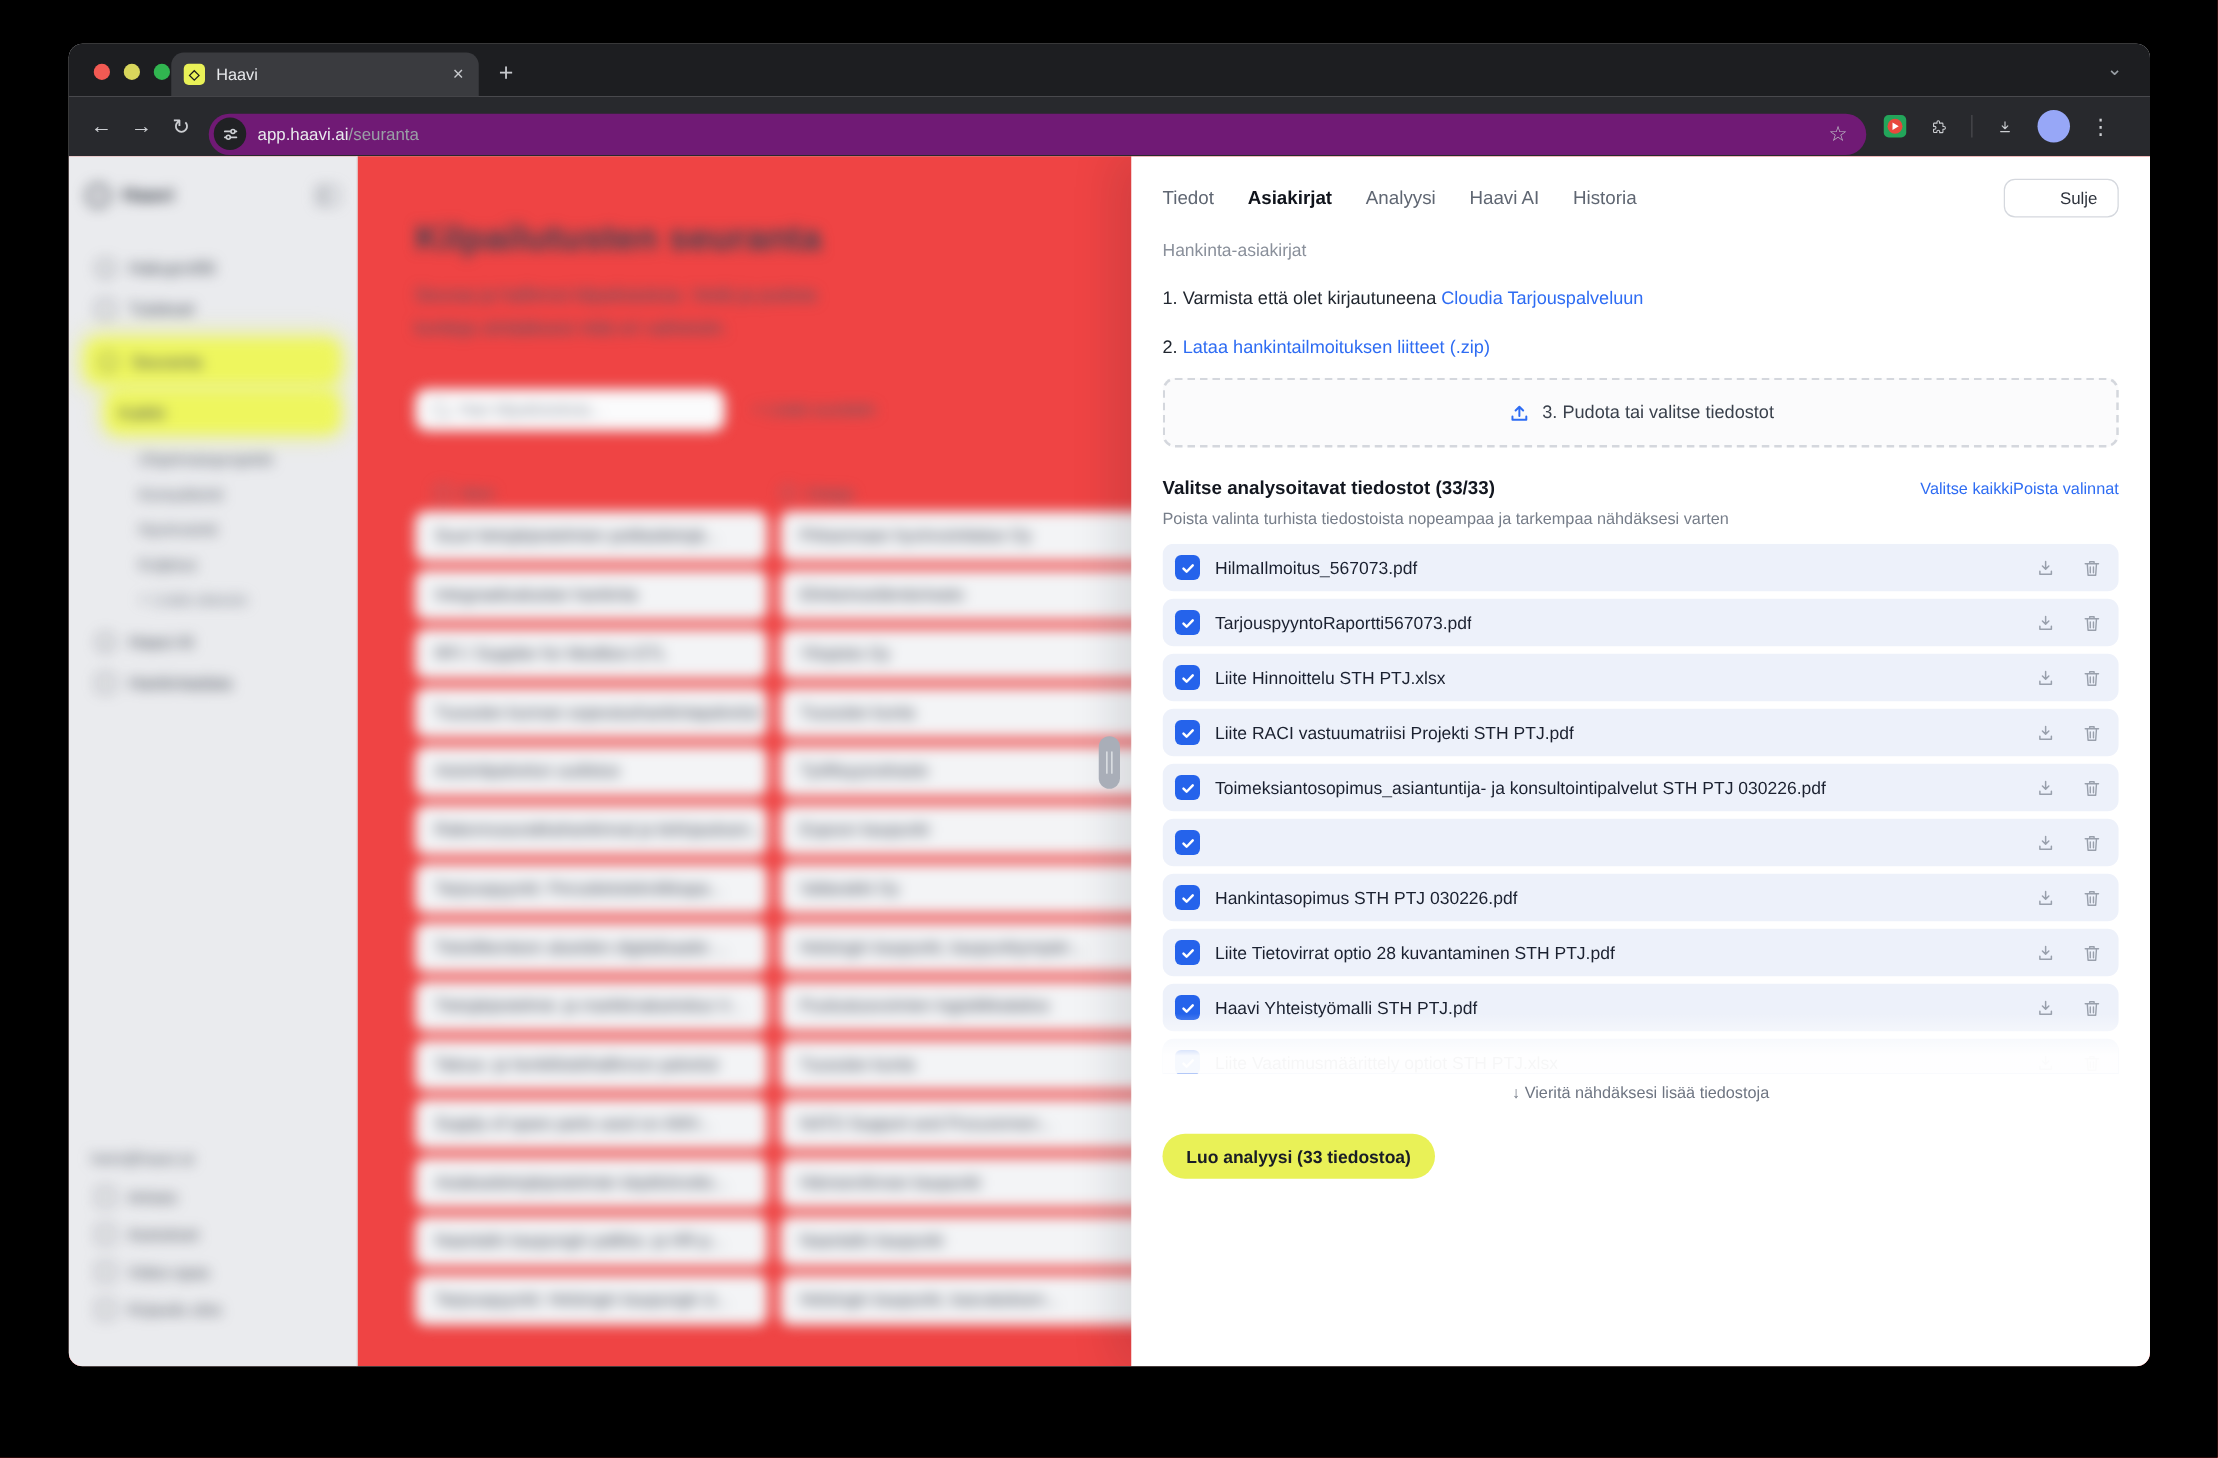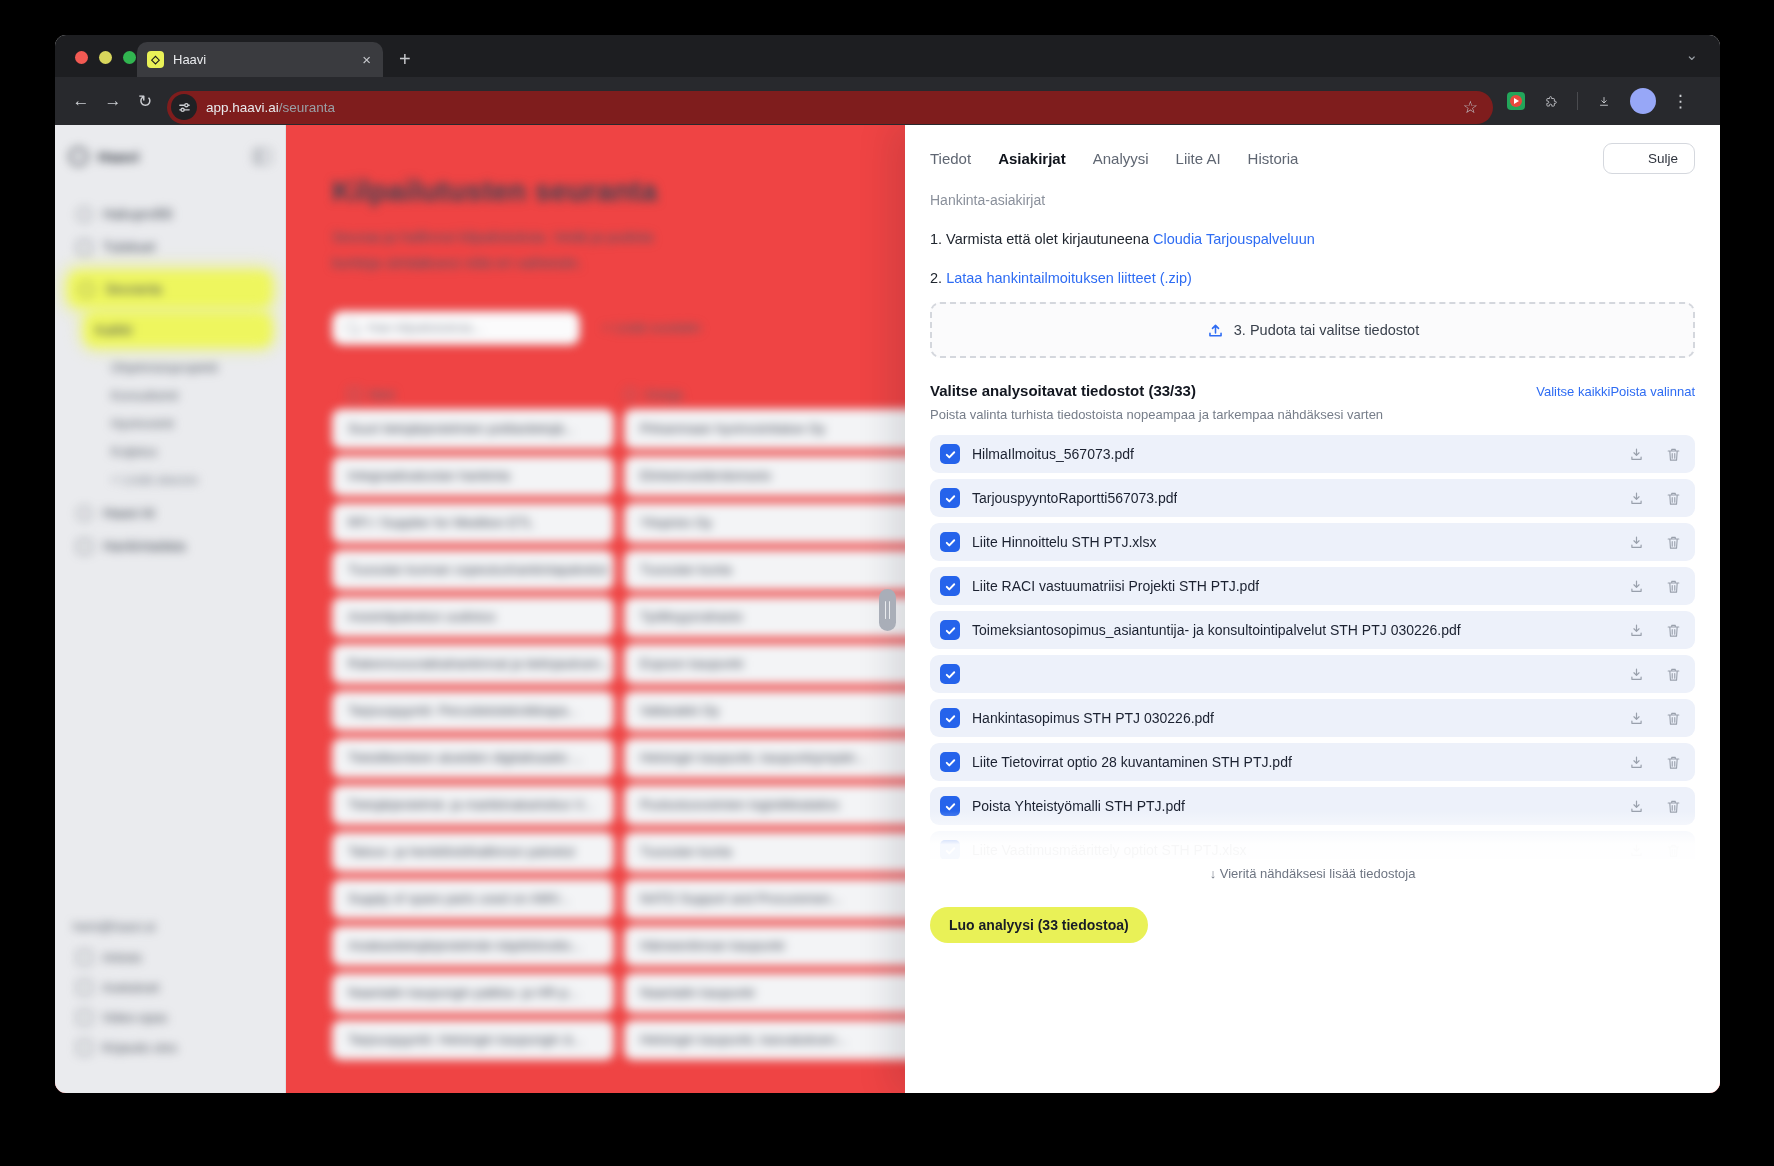--- a/index.html
+++ b/index.html
@@ -13,21 +13,21 @@
   .light{width:13px;height:13px;border-radius:50%;border:0;padding:0;}
   .l-red{background:#f25a53;} .l-yellow{background:#d8d65c;} .l-green{background:#31b550;}
   .btab{margin-left:82px;width:246px;height:35px;background:#3a3b3f;border-radius:10px 10px 0 0;display:flex;align-items:center;gap:9px;padding:0 10px;box-sizing:border-box;}
   .favicon{width:17px;height:17px;border-radius:4px;background:#e9f157;display:flex;align-items:center;justify-content:center;font-size:11px;font-weight:700;color:#16171b;flex:none;}
   .tab-title{color:#e8eaed;font-size:13px;flex:1;white-space:nowrap;overflow:hidden;}
   .tab-close{color:#c7c9cd;font-size:15px;line-height:1;background:none;border:0;padding:0 2px;}
   .newtab{color:#c7c9cd;font-size:20px;line-height:1;background:none;border:0;margin:0 0 8px 16px;padding:0;}
   .tabchev{position:absolute;right:16px;top:10px;color:#9aa0a6;font-size:15px;background:none;border:0;}
   .toolbar{height:48px;background:#28292d;display:flex;align-items:center;padding:0 10px;box-sizing:border-box;}
   .nav-ic{color:#ccced2;font-size:17px;width:32px;height:32px;display:flex;align-items:center;justify-content:center;border-radius:50%;background:none;border:0;flex:none;}
-  .urlbar{flex:1;max-width:1316px;height:33px;background:#7f1d1d;border-radius:17px;display:flex;align-items:center;padding:0 6px 0 4px;margin:12px 10px 0 6px;}
+  .urlbar{flex:1;max-width:1316px;height:33px;background:#701a75;border-radius:17px;display:flex;align-items:center;padding:0 6px 0 4px;margin:12px 10px 0 6px;}
   .site-badge{width:26px;height:26px;border-radius:50%;background:#202124;display:flex;align-items:center;justify-content:center;flex:none;}
   .url-host{color:#e8eaed;font-size:13.5px;margin-left:9px;}
   .url-path{color:#9aa0a6;font-size:13.5px;}
   .url-star{margin-left:auto;color:#c1c4c9;font-size:17px;background:none;border:0;padding:0 9px;}
   .chrome-right{display:flex;align-items:center;gap:14px;padding:0 8px 0 4px;}
   .ext-ic{width:18px;height:18px;border-radius:4px;background:#23a55a;position:relative;flex:none;border:0;padding:0;}
   .ext-ic .dot{position:absolute;inset:3px;background:#e8483d;border-radius:50%;}
   .ext-ic .tri{position:absolute;left:7px;top:6px;width:0;height:0;border-left:5px solid #fff;border-top:3.2px solid transparent;border-bottom:3.2px solid transparent;}
   .tool-sep{width:1px;height:18px;background:#4a4b4f;}
   .avatar{width:26px;height:26px;border-radius:50%;background:#97a7f7;border:0;padding:0;flex:none;}
@@ -324,21 +324,21 @@
           <button class="handle">
               <i></i>
               <i></i>
             </button>
 
           <div class="ptabs">
 
           <span class="ptab">Tiedot</span>
               <span class="ptab active">Asiakirjat</span>
               <span class="ptab">Analyysi</span>
-              <span class="ptab">Liite AI</span>
+              <span class="ptab">Haavi AI</span>
               <span class="ptab">Historia</span>
               <button class="sulje" style="order:99;padding-left:44px;">Sulje</button>
             </div>
 
           <div class="sec-label">Hankinta-asiakirjat</div>
 
           <div class="step">
             <span>1. Varmista että olet kirjautuneena </span><a class="link" href="#">Cloudia Tarjouspalveluun</a>
           </div>
           <div class="step">
@@ -520,21 +520,21 @@
                     </svg>
                   </button>
     </span>
               </div>
               <div class="frow">
     <button class="fcheck">
                   <svg width="13" height="13" viewBox="0 0 14 14">
                     <path d="M3 7.4l2.7 2.7L11 4.6" fill="none" stroke="#fff" stroke-width="2.1" stroke-linecap="round" stroke-linejoin="round"></path>
                   </svg>
                 </button>
-    <span class="fname">Poista Yhteistyömalli STH PTJ.pdf</span>
+    <span class="fname">Haavi Yhteistyömalli STH PTJ.pdf</span>
     <span class="ficons">
       <button class="ibtn">
                     <svg viewBox="0 0 24 24" fill="none" stroke="currentColor" stroke-width="1.7" stroke-linecap="round" stroke-linejoin="round">
                       <path d="M12 4.5v8.5M8.4 9.6L12 13.2l3.6-3.6M5.5 15.5v3.3h13v-3.3"></path>
                     </svg>
                   </button>
       <button class="ibtn">
                     <svg viewBox="0 0 24 24" fill="none" stroke="currentColor" stroke-width="1.6" stroke-linecap="round" stroke-linejoin="round">
                       <path d="M4.5 7h15M9.5 7V4.8h5V7M6.8 7l.9 13h8.6l.9-13M10.2 10.8v6.4M13.8 10.8v6.4"></path>
                     </svg>

